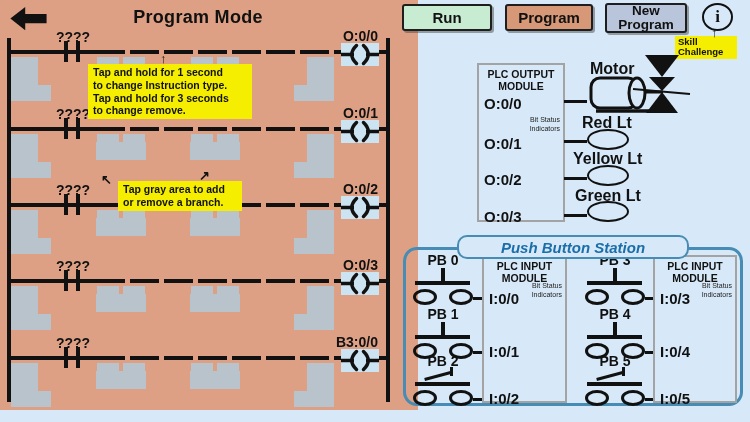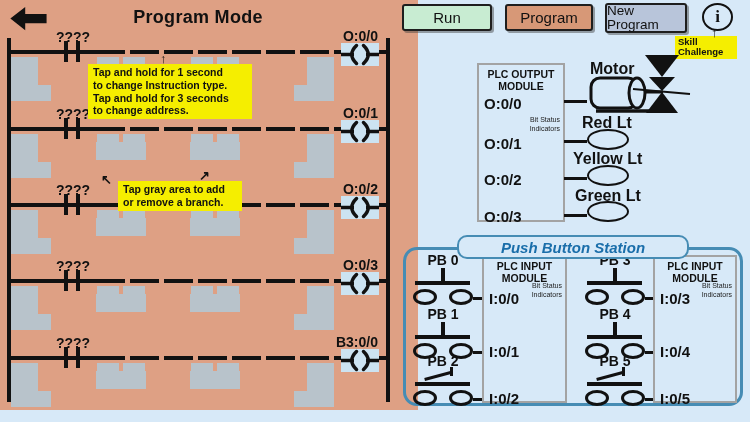--- a/index.html
+++ b/index.html
@@ -34,22 +34,22 @@
   .gz-t{width:50px;height:26px;border-bottom:18px solid #B8C3CB;}
   .gz-t::before{content:"";position:absolute;left:1px;top:0;width:22px;height:26px;background:#B8C3CB;}
   .gz-t::after{content:"";position:absolute;right:1px;top:0;width:22px;height:26px;background:#B8C3CB;}
 
   .note{position:absolute;background:#F5EE00;padding:2px 5px;font-size:10.5px;line-height:1.22;
         font-weight:bold;z-index:5;}
   .note span{display:block;white-space:nowrap;}
   .note-arrow{position:absolute;font-size:13px;font-weight:bold;z-index:5;line-height:1;}
 
   
-  .btn{position:absolute;display:flex;align-items:center;justify-content:center;
-       border:2px solid #1e1e1e;border-radius:3px;font-weight:normal;font-size:15px;
+  .btn{position:absolute;display:flex;align-items:center;justify-content:center;text-align:center;
+       border:2px solid #1e1e1e;border-radius:3px;font-weight:bold;font-size:15px;
        box-shadow:2px 2px 0 rgba(60,60,60,.45);cursor:pointer;}
   .btn-run{left:402px;top:4px;width:90px;height:27px;background:#C8ECD2;}
   .btn-prog{left:505px;top:4px;width:88px;height:27px;background:#D79877;}
   .btn-new{left:605px;top:3px;width:82px;height:30px;background:#B8C5DA;font-size:13.5px;line-height:1.05;}
   .info{left:702px;top:3px;width:31px;height:28px;border:2.5px solid #111;border-radius:50%;
         position:absolute;display:flex;align-items:center;justify-content:center;
         font-family:"Liberation Serif",serif;font-weight:bold;font-size:17px;cursor:pointer;background:transparent;box-shadow:none;}
   .skill{position:absolute;left:675px;top:36px;width:62px;background:#F5EE00;
          font-size:9.5px;font-weight:bold;line-height:1.1;padding:1px 3px;}
   .skill span{display:block;}
@@ -217,21 +217,21 @@
         </svg>
       </div>
       <div class="koilabel">B3:0/0</div>
     </div>
 
     <div class="note-arrow" style="left:160px;top:52px">↑</div>
     <div class="note" style="left:88px;top:64px;width:164px">
       <span>Tap and hold for 1 second</span>
       <span>to change Instruction type.</span>
       <span>Tap and hold for 3 seconds</span>
-      <span>to change address.</span>
+      <span>to change remove.</span>
     </div>
     <div class="note-arrow" style="left:101px;top:173px">↖</div>
     <div class="note-arrow" style="left:199px;top:169px">↗</div>
     <div class="note" style="left:118px;top:181px;width:124px">
       <span>Tap gray area to add</span>
       <span>or remove a branch.</span>
     </div>
   </div>
 
   <div class="btn btn-run">Run</div>

